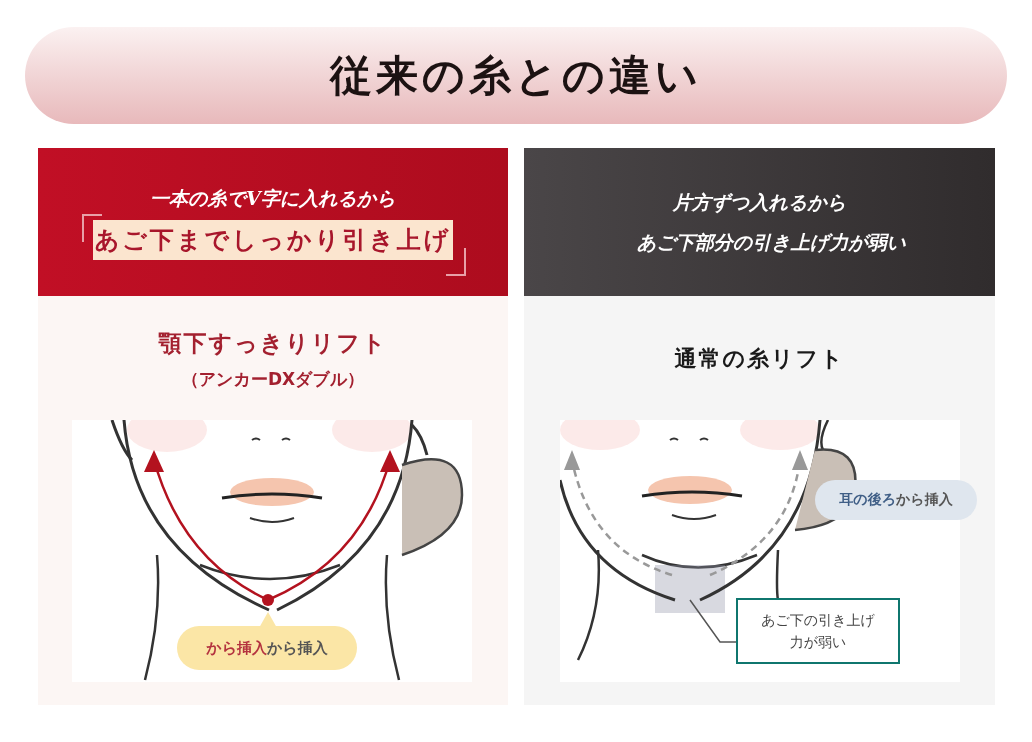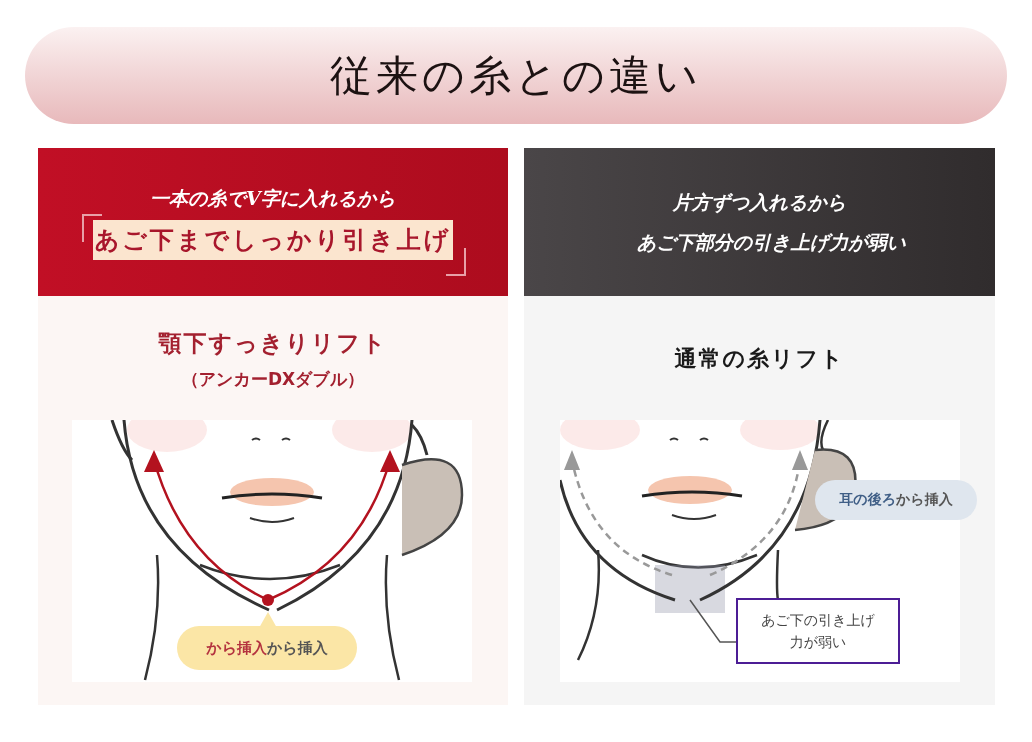--- a/index.html
+++ b/index.html
@@ -1,21 +1,21 @@
 <!DOCTYPE html>
 <html><head>
 <meta charset="utf-8">
 <style>
   html, body { margin:0; padding:0; background:#ffffff; }
   body { width:1032px; height:742px; position:relative; overflow:hidden;
          font-family: "DejaVu Sans", "Liberation Sans", sans-serif; }
   .title-pill { position:absolute; left:25px; top:27px; width:982px; height:97px;
      border-radius:49px; background:linear-gradient(180deg,#fbf1f1 0%,#f0d2d3 55%,#e8b9bb 100%);
      display:flex; align-items:center; justify-content:center; }
-  .title-pill span { font-size:42px; font-weight:normal; color:#1c1212; letter-spacing:4px; }
+  .title-pill span { font-size:42px; font-weight:bold; color:#1c1212; letter-spacing:4px; }
 
   .panel { position:absolute; top:148px; width:470px; height:557px; }
   .panel.left { left:38px; background:#fcf6f4; }
   .panel.right { left:524px; width:471px; background:#f5f5f5; }
   .phead { position:absolute; left:0; top:0; width:100%; height:148px; }
   .left .phead { background:linear-gradient(90deg,#c10f25 0%,#ad0c1e 100%); }
   .right .phead { background:linear-gradient(90deg,#4a4648 0%,#302c2d 100%); }
 
   .lead { position:absolute; left:0; width:100%; text-align:center; color:#fff;
           font-family:"DejaVu Serif","Liberation Serif",serif; font-weight:bold; font-size:19px;font-style:italic; }
@@ -44,21 +44,21 @@
   .bubble-yellow .red { color:#b4333f; }
   .bubble-yellow:before { content:""; position:absolute; left:82px; top:-14px; width:0; height:0;
      border-left:9px solid transparent; border-right:9px solid transparent; border-bottom:16px solid #fbe6a6; }
 
   .bubble-blue { position:absolute; left:255px; top:60px; width:162px; height:40px; border-radius:20px;
      background:#dfe6ee; display:flex; align-items:center; justify-content:center;
      font-size:14px; font-weight:bold; color:#555; }
   .bubble-blue .blue { color:#3f5e86; }
 
   .note-box { position:absolute; left:176px; top:178px; width:160px; height:62px; background:#fff;
-     border:2px solid #4c1d95; display:flex; flex-direction:column; align-items:center; justify-content:center;
+     border:2px solid #0f766e; display:flex; flex-direction:column; align-items:center; justify-content:center;
      font-size:14px; color:#444; line-height:22px; }
 </style>
 </head>
 <body>
 
 <div class="title-pill">
   <span>従来の糸との違い</span>
 </div>
 
 <div class="panel left">

